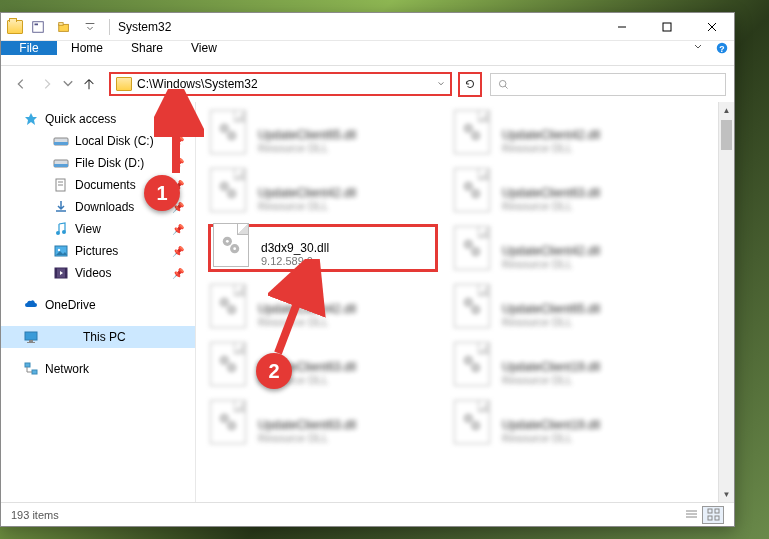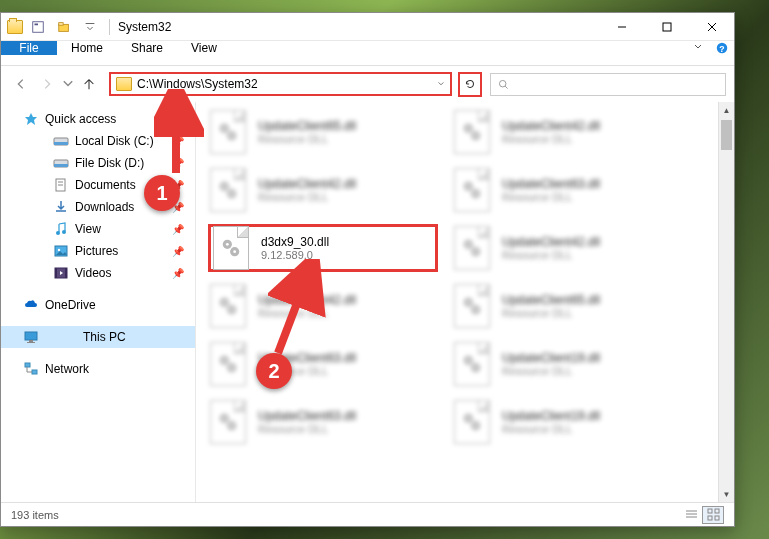--- a/index.html
+++ b/index.html
@@ -47,21 +47,21 @@
 .body { flex: 1; display: flex; overflow: hidden; position: relative; }
 .sidebar { width: 195px; border-right: 1px solid #e8e8e8; padding: 6px 0; overflow: hidden; }
 .sb-item { height: 22px; display: flex; align-items: center; padding-left: 22px; font-size: 12px; gap: 6px; position: relative; }
 .sb-item.indent { padding-left: 52px; }
 .sb-item.selected { background: #cce8ff; gap: 44px; }
 .sb-pin { position: absolute; right: 10px; font-size: 10px; color: #777; }
 .sb-icon { width: 16px; height: 16px; flex-shrink: 0; display: flex; align-items: center; justify-content: center; }
 .sb-spacer { height: 10px; }
 
 .content { flex: 1; position: relative; overflow: hidden; }
-.file-item { position: absolute; width: 230px; height: 48px; display: flex; align-items: center; gap: 8px; padding: 2px; }
+.file-item { position: absolute; width: 230px; height: 48px; display: flex; align-items: flex-end; gap: 8px; padding: 2px; }
 .file-item.highlighted { border: 3px solid #e53935; }
 .file-icon { width: 40px; height: 44px; flex-shrink: 0; position: relative; filter: blur(0px); }
 .file-icon.blurred { filter: blur(2px); }
 .file-page { width: 36px; height: 44px; background: #fff; border: 1px solid #bbb; position: relative; }
 .file-page::before { content: ""; position: absolute; top: 0; right: 0; width: 10px; height: 10px; background: linear-gradient(135deg, #fff 50%, #ddd 50%); border-left: 1px solid #bbb; border-bottom: 1px solid #bbb; }
 .file-gears { position: absolute; bottom: 6px; left: 6px; }
 .file-gears svg { width: 22px; height: 22px; }
 .file-text { display: flex; flex-direction: column; justify-content: center; }
 .file-name { font-size: 12px; color: #000; }
 .file-sub { font-size: 11px; color: #777; }

